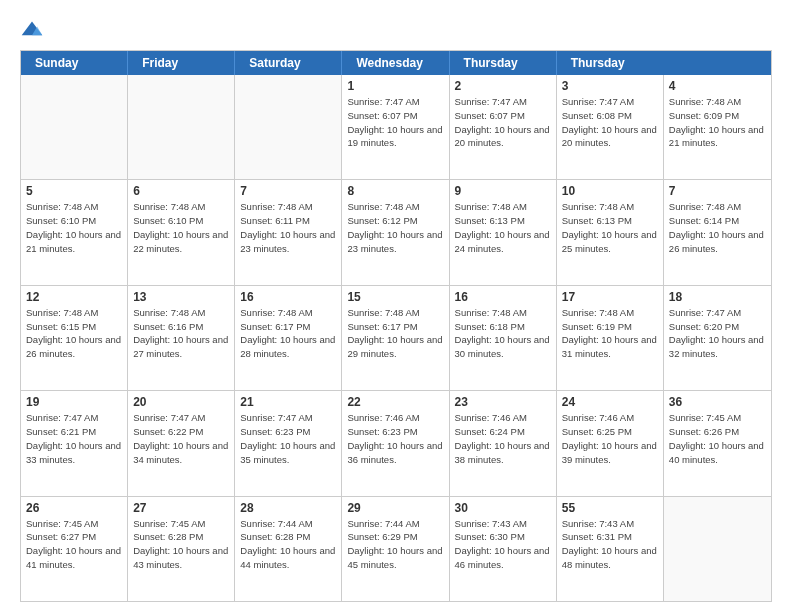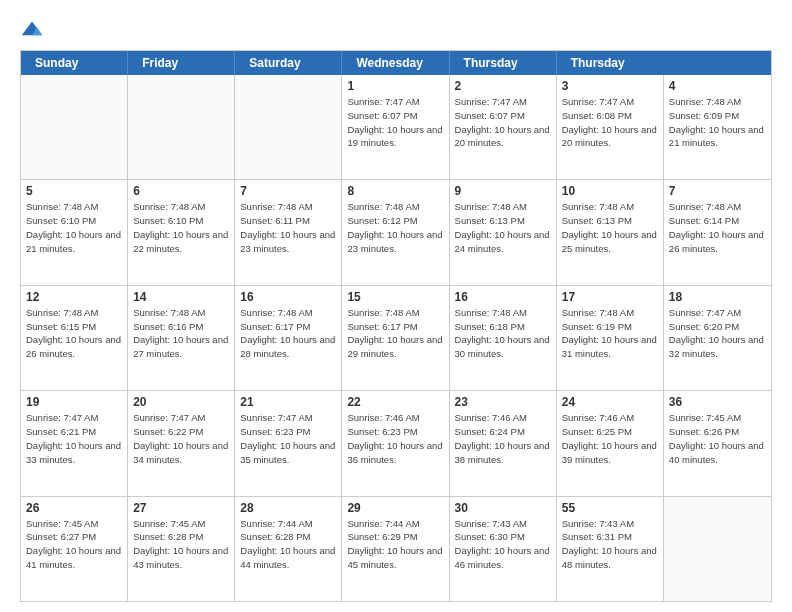--- a/index.html
+++ b/index.html
@@ -220,21 +220,21 @@
           </div>
         </div>
         <div class="cal-row">
           <div class="cal-cell">
             <span class="day-num">12</span>
             <div class="day-info" style="white-space: pre-line;">Sunrise: 7:48 AM
 Sunset: 6:15 PM
 Daylight: 10 hours and 26 minutes.</div>
           </div>
           <div class="cal-cell">
-            <span class="day-num">14</span>
+            <span class="day-num">13</span>
             <div class="day-info" style="white-space: pre-line;">Sunrise: 7:48 AM
 Sunset: 6:16 PM
 Daylight: 10 hours and 27 minutes.</div>
           </div>
           <div class="cal-cell">
             <span class="day-num">16</span>
             <div class="day-info" style="white-space: pre-line;">Sunrise: 7:48 AM
 Sunset: 6:17 PM
 Daylight: 10 hours and 28 minutes.</div>
           </div>

